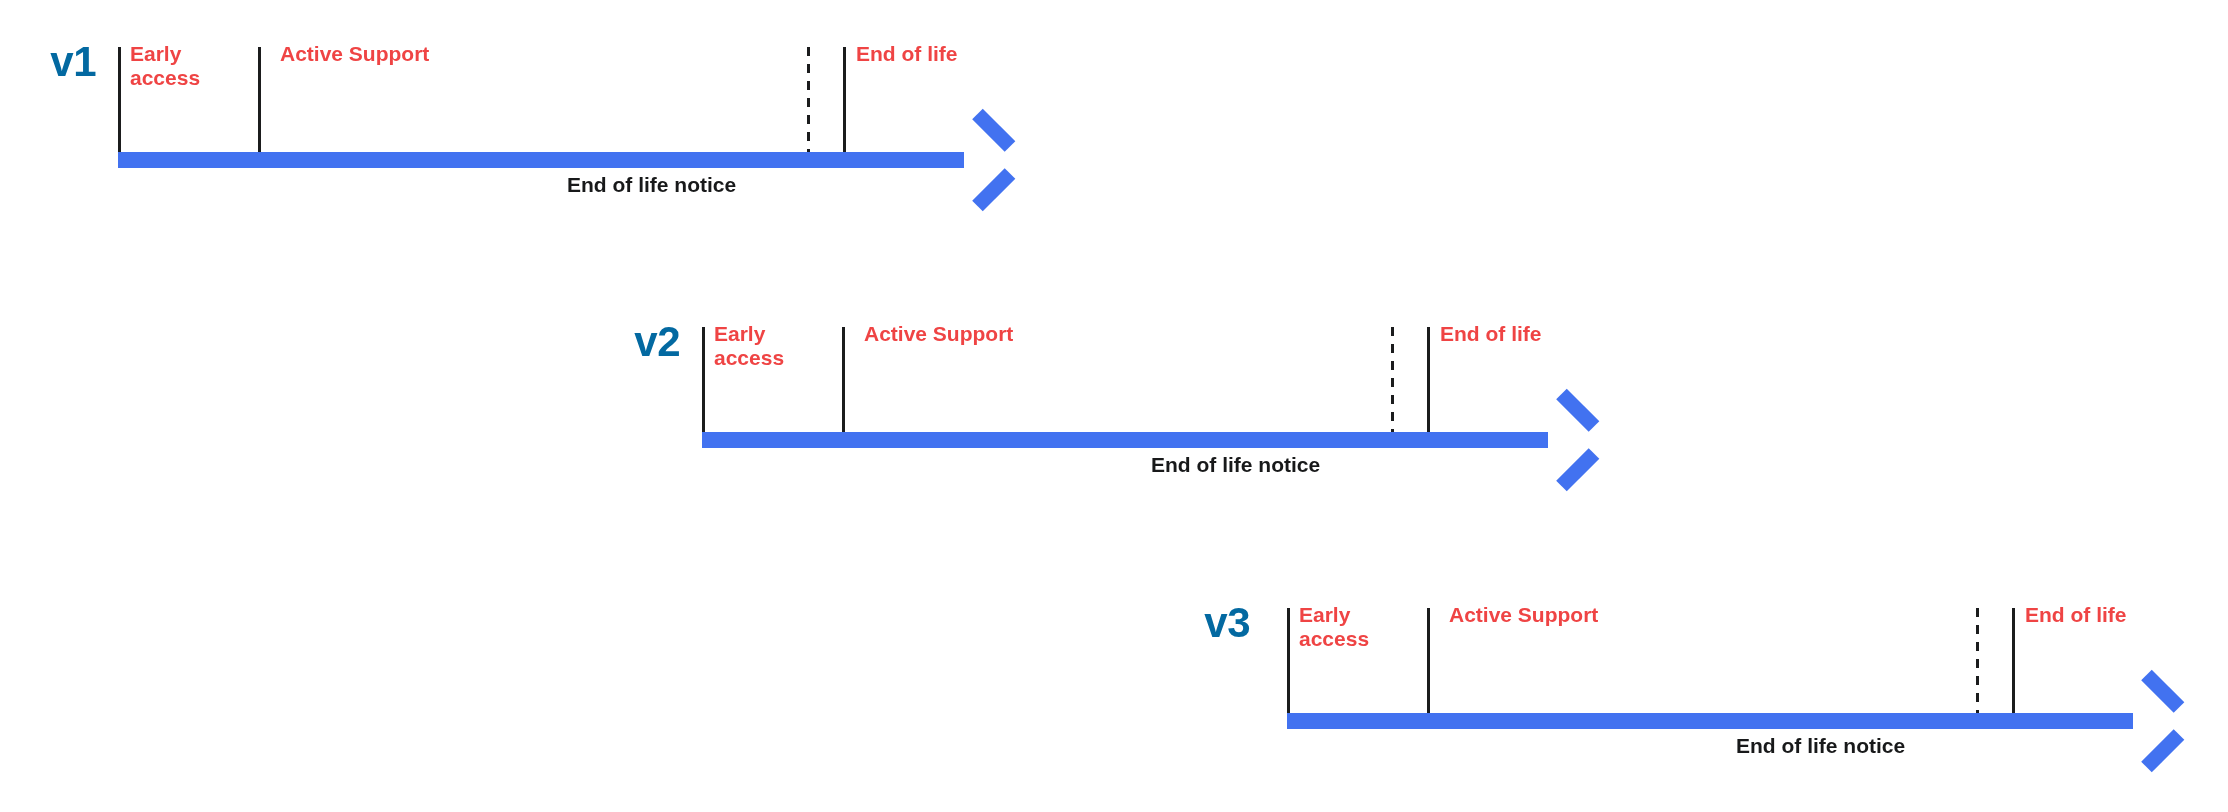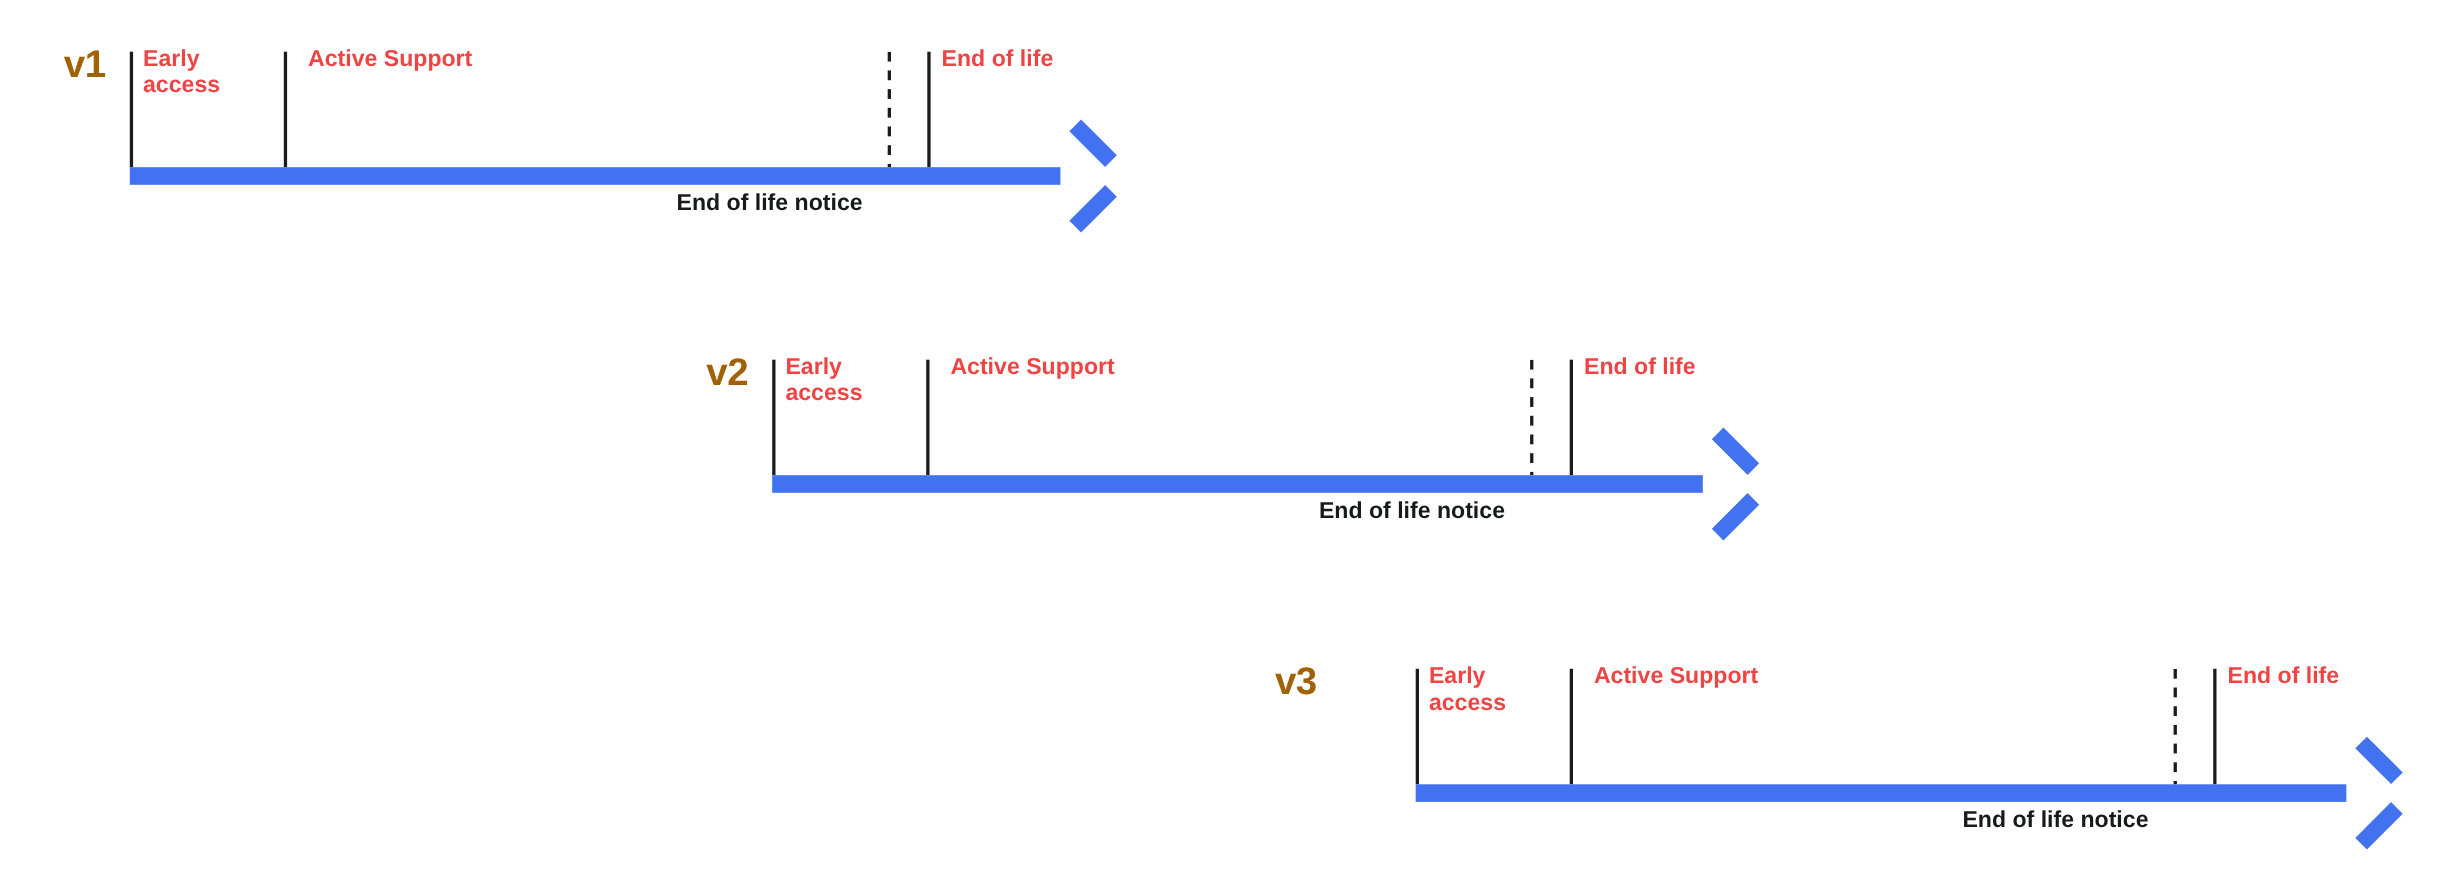--- a/index.html
+++ b/index.html
@@ -27,23 +27,23 @@
     position: absolute;
     left: 0;
     top: 0;
     width: 2228px;
     height: 0;
   }
 
   
   .version-label {
     position: absolute;
-    font-size: 35px;
+    font-size: 42px;
     font-weight: 700;
-    color: #a16207;
+    color: #0369a1;
     letter-spacing: -0.5px;
     line-height: 1;
     white-space: nowrap;
     text-align: right;
   }
 
   
   .tick {
     position: absolute;
     width: 3px;
@@ -107,21 +107,20 @@
   }
 
   
   .notice-label {
     position: absolute;
     font-size: 21px;
     font-weight: 700;
     color: #18191a;
     line-height: 1;
     white-space: nowrap;
-    margin-left: 48px;
   }
 </style>
 </head>
 <body>
 
 <div id="diagram">
     <div class="version-row">
       <div class="version-label" style="left: 18px; top: 41px; width: 78px;">v1</div>
       <div class="tick" style="left: 118px; top: 47px; height: 105px;"></div>
       <div class="tick" style="left: 258px; top: 47px; height: 105px;"></div>
@@ -149,21 +148,21 @@
       <div class="phase-label" style="left: 864px; top: 322px;">Active Support</div>
       <div class="phase-label" style="left: 1440px; top: 322px;">End of life</div>
       <div class="timeline-bar" style="left: 702px; top: 432px; width: 846px;"></div>
       <div class="arrow-head" style="left: 1548px; top: 411px;">
         <span class="up"></span>
         <span class="down"></span>
       </div>
       <div class="notice-label" style="left: 1151px; top: 454px;">End of life notice</div>
     </div>
     <div class="version-row">
-      <div class="version-label" style="left: 1119px; top: 602px; width: 78px;">v3</div>
+      <div class="version-label" style="left: 1172px; top: 602px; width: 78px;">v3</div>
       <div class="tick" style="left: 1287px; top: 608px; height: 105px;"></div>
       <div class="tick" style="left: 1427px; top: 608px; height: 105px;"></div>
       <div class="tick" style="left: 2012px; top: 608px; height: 105px;"></div>
       <div class="tick-dashed" style="left: 1976px; top: 608px; height: 105px;"></div>
       <div class="phase-label" style="left: 1299px; top: 603px;">Early
 access</div>
       <div class="phase-label" style="left: 1449px; top: 603px;">Active Support</div>
       <div class="phase-label" style="left: 2025px; top: 603px;">End of life</div>
       <div class="timeline-bar" style="left: 1287px; top: 713px; width: 846px;"></div>
       <div class="arrow-head" style="left: 2133px; top: 692px;">

